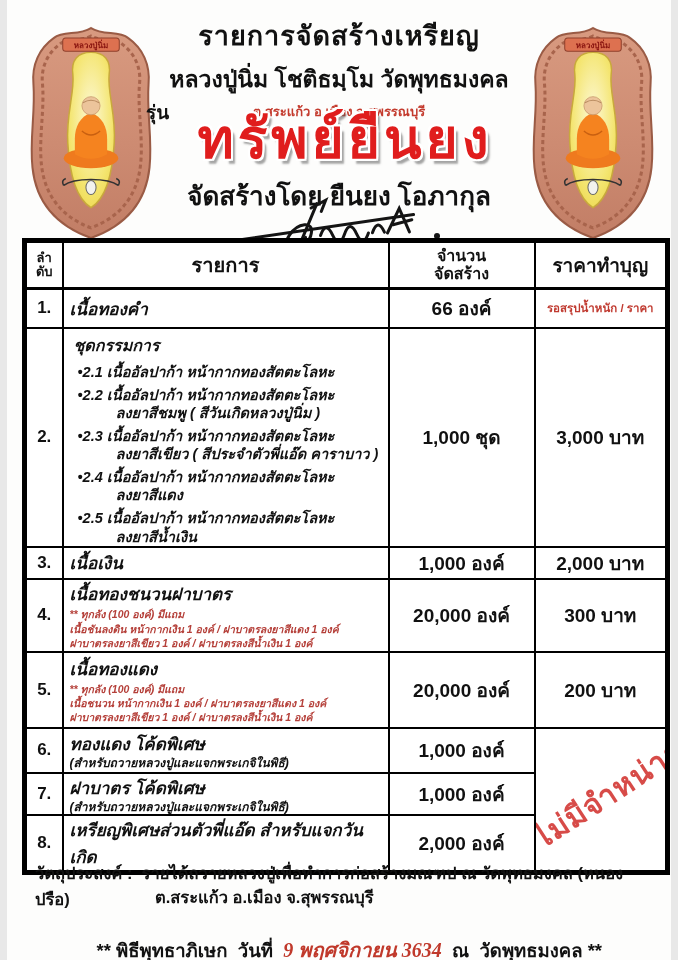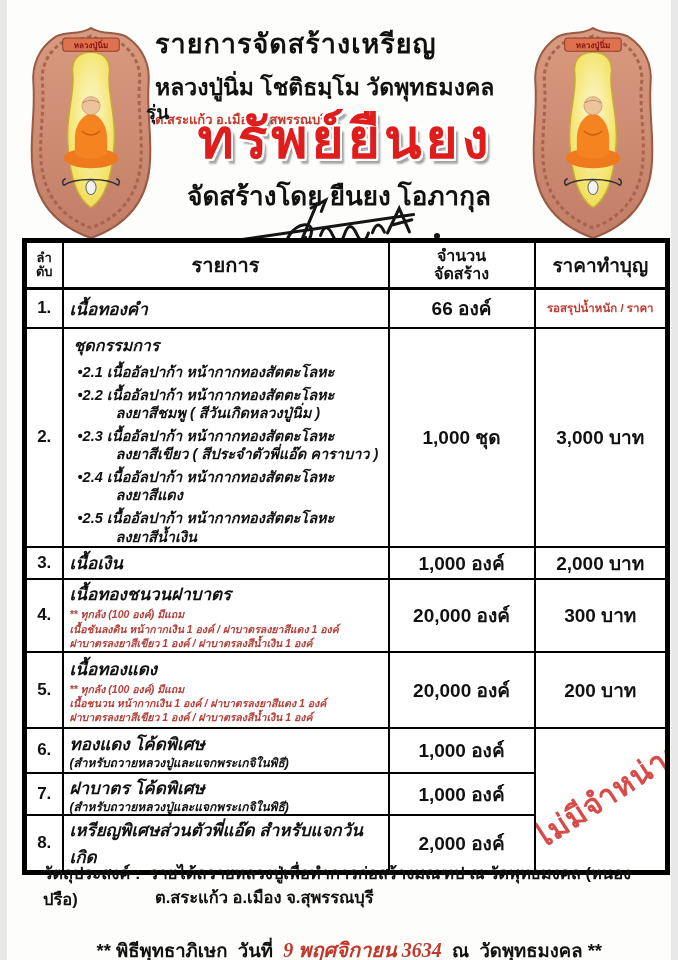--- a/index.html
+++ b/index.html
@@ -3,21 +3,21 @@
 <meta charset="utf-8">
 <style>
   html,body{margin:0;padding:0;background:#e8e8e8;}
   .page{position:relative;width:664px;height:960px;margin:0 auto;background:#fdfdfc;
         font-family:"Liberation Sans","DejaVu Sans",sans-serif;color:#111;overflow:hidden;}
 
   
   .amulet{position:absolute;top:26px;width:132px;height:214px;}
   .amulet.left{left:18px;}
   .amulet.right{right:12px;}
-  .head-text{position:absolute;left:148px;right:148px;top:22px;text-align:left;}
+  .head-text{position:absolute;left:148px;right:148px;top:14px;text-align:center;}
   .h-line1{font-size:27px;font-weight:bold;letter-spacing:1px;}
   .h-line2{font-size:23px;font-weight:bold;margin-top:4px;}
   .h-line3{font-size:13px;font-weight:bold;color:#c43b2e;margin-top:4px;}
   .run-label{position:absolute;left:139px;top:97px;font-size:19px;font-weight:bold;}
   .series-title{position:absolute;left:150px;right:138px;top:95px;text-align:center;
       font-size:55px;font-weight:900;color:#e01d1d;letter-spacing:4px;
       text-shadow:-2px -2px 0 #fff,2px -2px 0 #fff,-2px 2px 0 #fff,2px 2px 0 #fff,
                   0 -2px 0 #fff,0 2px 0 #fff,-2px 0 0 #fff,2px 0 0 #fff,
                   4px 5px 2px rgba(90,90,90,.55);}
   .byline{position:absolute;left:150px;right:150px;top:175px;text-align:center;
@@ -48,21 +48,21 @@
   .set-title{font-size:16px;font-weight:bold;margin:4px 0 2px 4px;}
   .sub-item{font-size:14.5px;font-weight:bold;line-height:1.25;margin:5px 0 0 8px;}
   .sub-item .l2{display:block;margin-left:38px;}
   .paren-sub{font-size:12px;font-weight:bold;line-height:1.1;}
   .nosale-cell{position:relative;}
   .nosale{position:absolute;left:-12px;right:-12px;top:50%;transform:translateY(-50%) rotate(-33deg);
       text-align:center;font-size:30px;font-weight:900;color:rgba(208,44,40,.85);
       letter-spacing:1px;white-space:nowrap;}
 
   
-  .foot1{position:absolute;left:36px;right:14px;top:860px;font-size:16.5px;font-weight:bold;
+  .foot1{position:absolute;left:28px;right:14px;top:860px;font-size:16.5px;font-weight:bold;
       white-space:pre-wrap;}
   .foot2{position:absolute;left:148px;top:884px;font-size:16.5px;font-weight:bold;}
   .foot3{position:absolute;left:0;right:0;top:912px;text-align:center;font-size:18.5px;
       font-weight:bold;white-space:pre-wrap;}
   .foot3 .date{color:#c0392b;font-style:italic;font-family:"Liberation Serif","DejaVu Serif",serif;
       font-size:20px;}
 </style>
 </head>
 <body>
 

